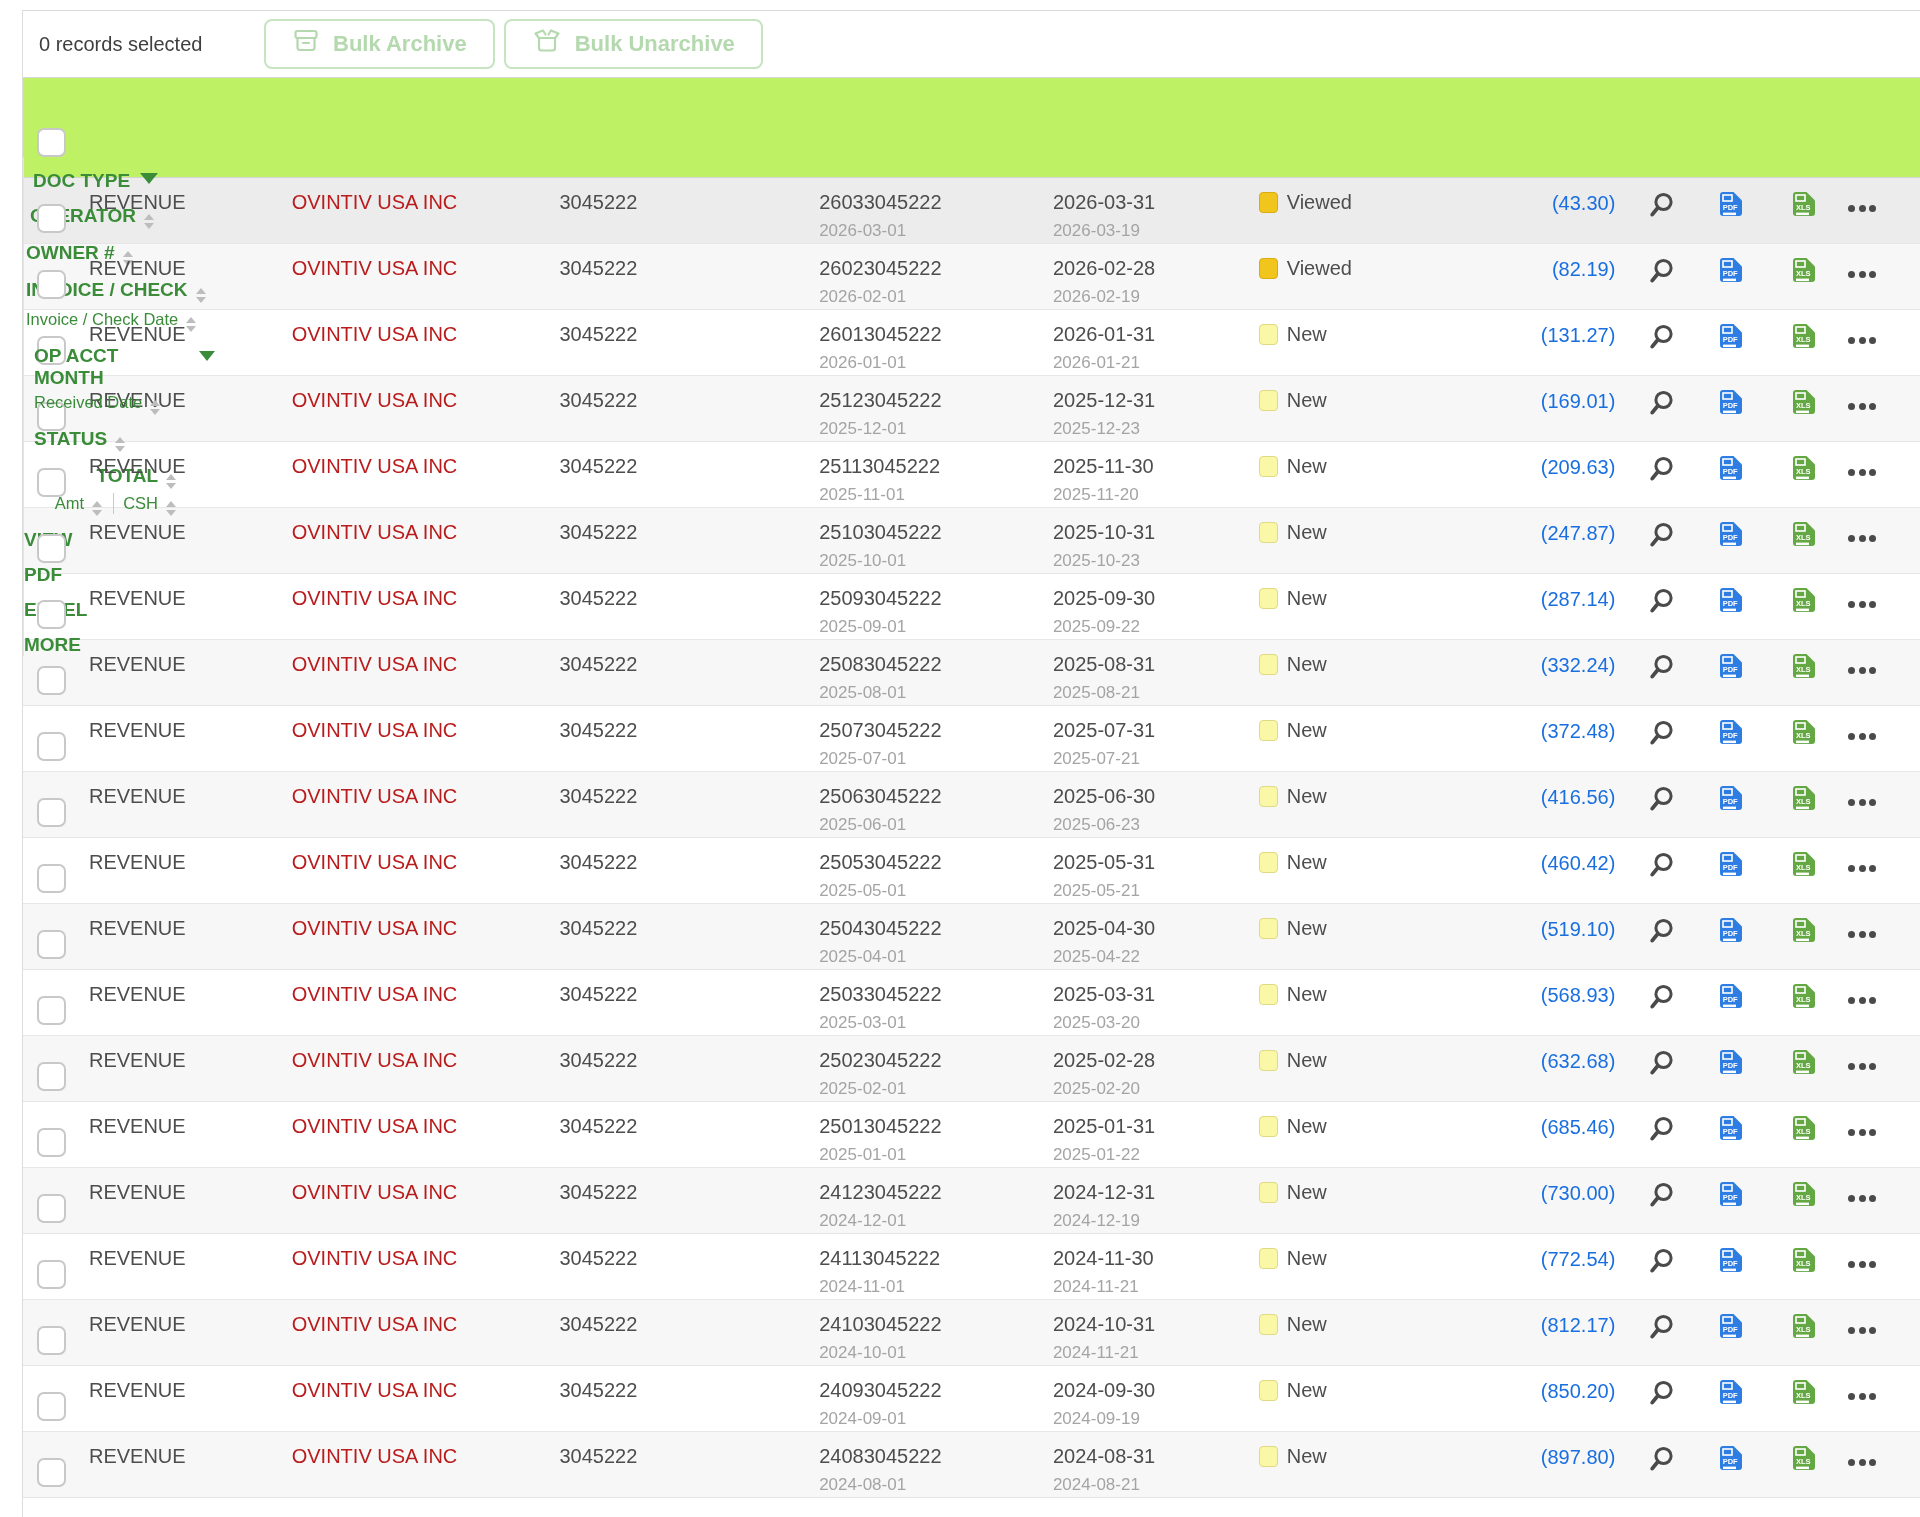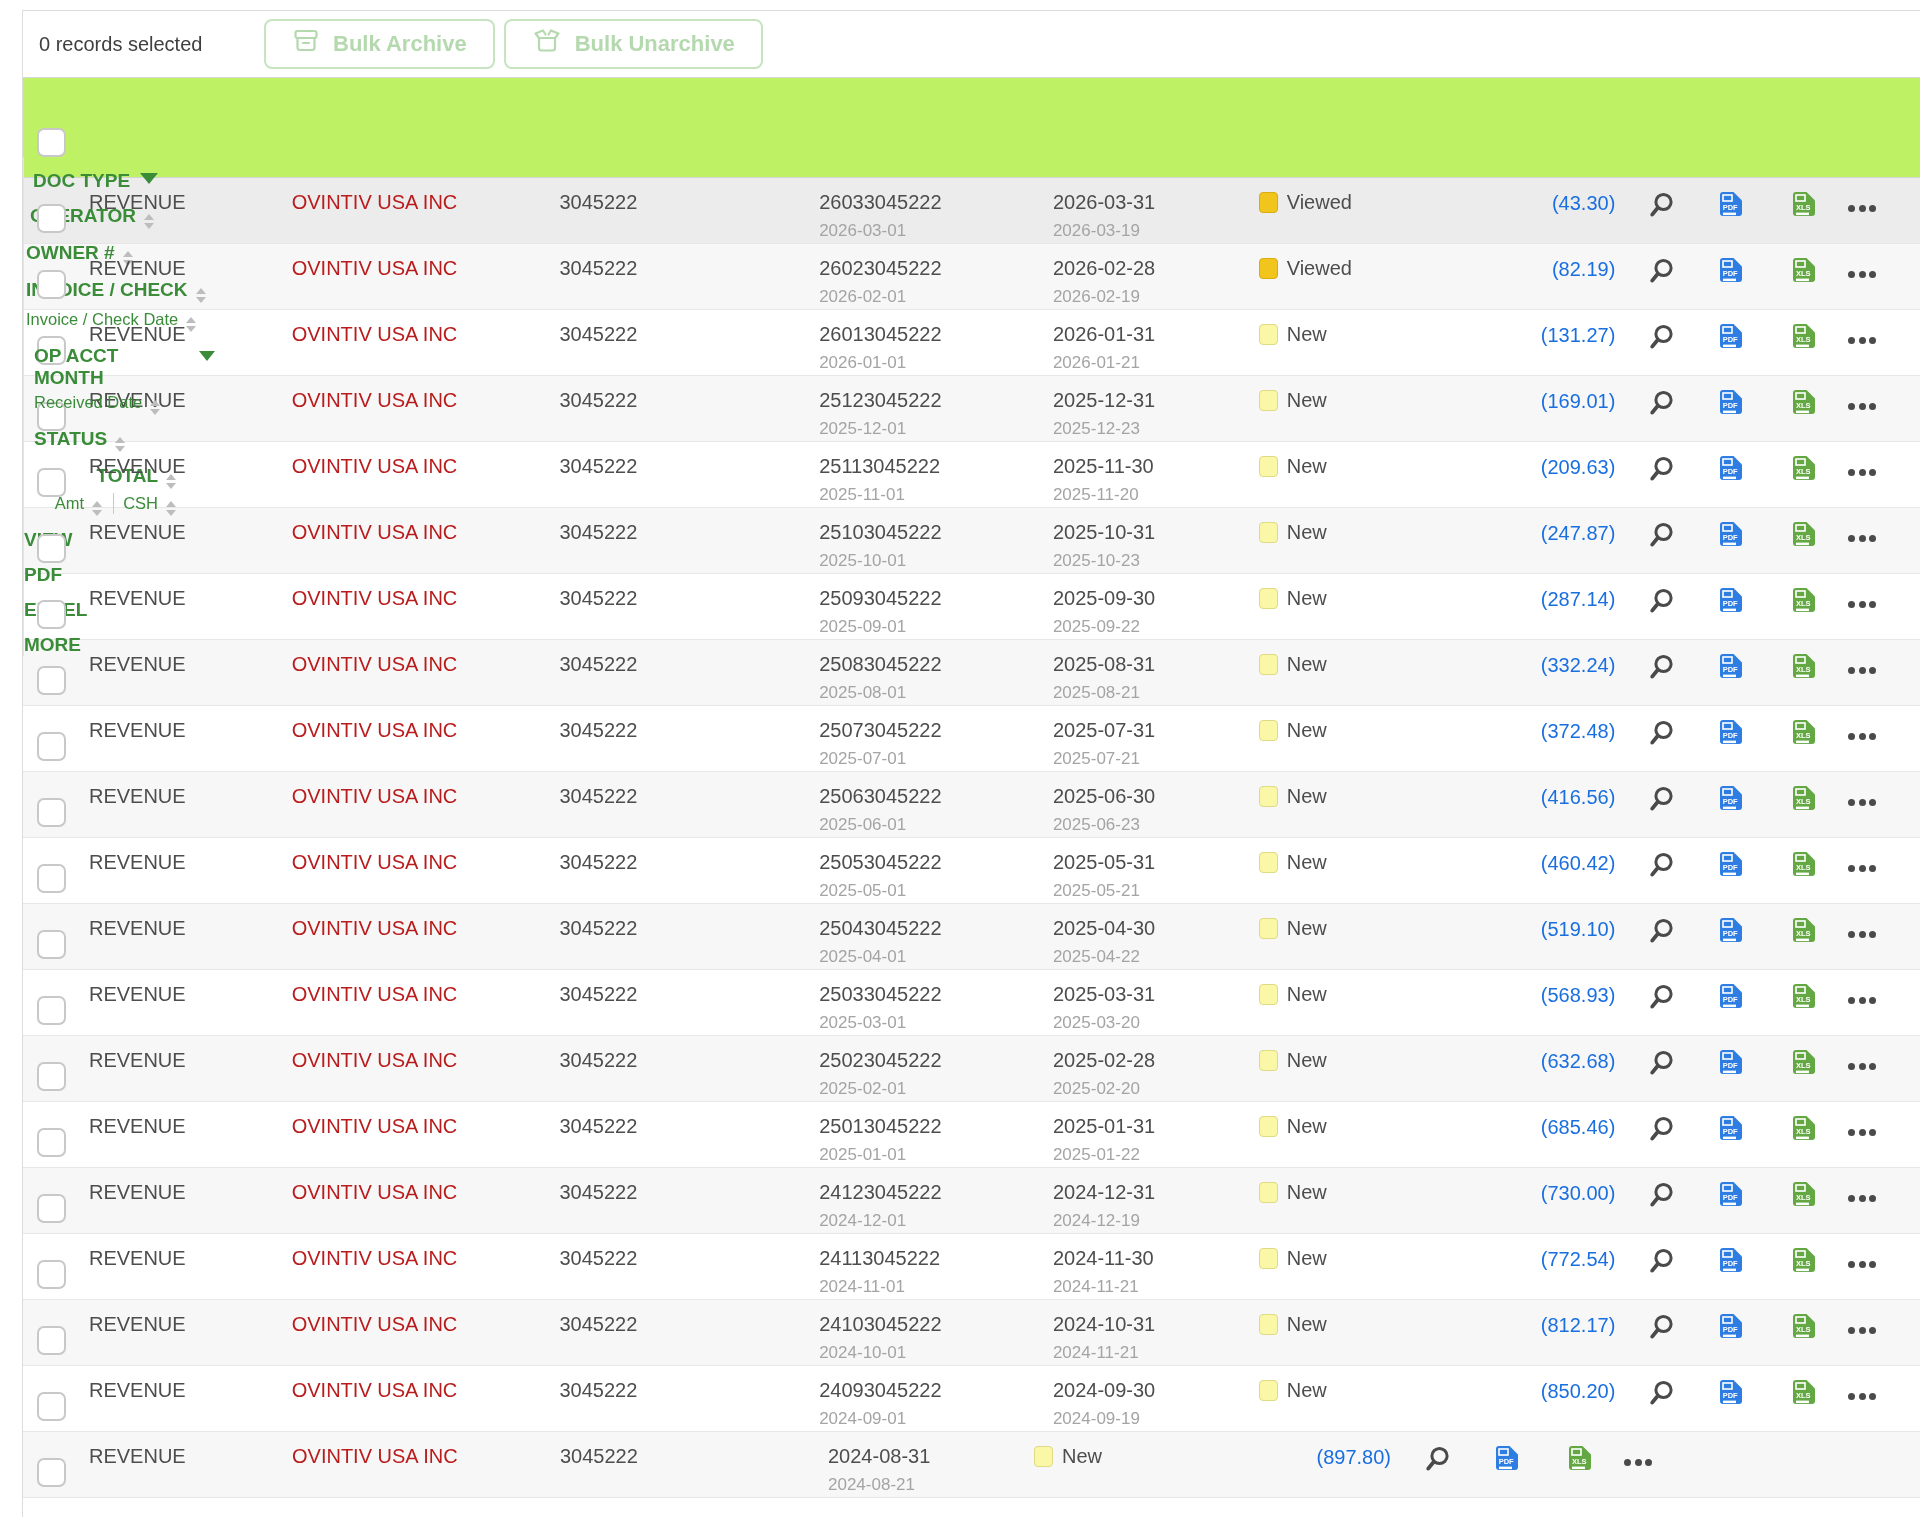--- a/index.html
+++ b/index.html
@@ -1258,20 +1258,24 @@
     </div>
   </div>
 
   <div class="row stripe">
     <div class="td c-cb">
       <div class="checkbox"></div>
     </div>
     <div class="td c-doc"><span>REVENUE</span></div>
     <div class="td c-op"><a class="op-link" href="#">OVINTIV USA INC</a></div>
     <div class="td c-own"><span>3045222</span></div>
+    <div class="td c-inv">
+      <div>24083045222</div>
+      <div class="dim">2024-08-01</div>
+    </div>
     <div class="td c-mon">
       <div>2024-08-31</div>
       <div class="dim">2024-08-21</div>
     </div>
     <div class="td c-st st-cell">
       <span class="chip new"></span>
       <span>New</span>
     </div>
     <div class="td c-tot"><span>(897.80)</span></div>
     <div class="icon-cell c-view">

